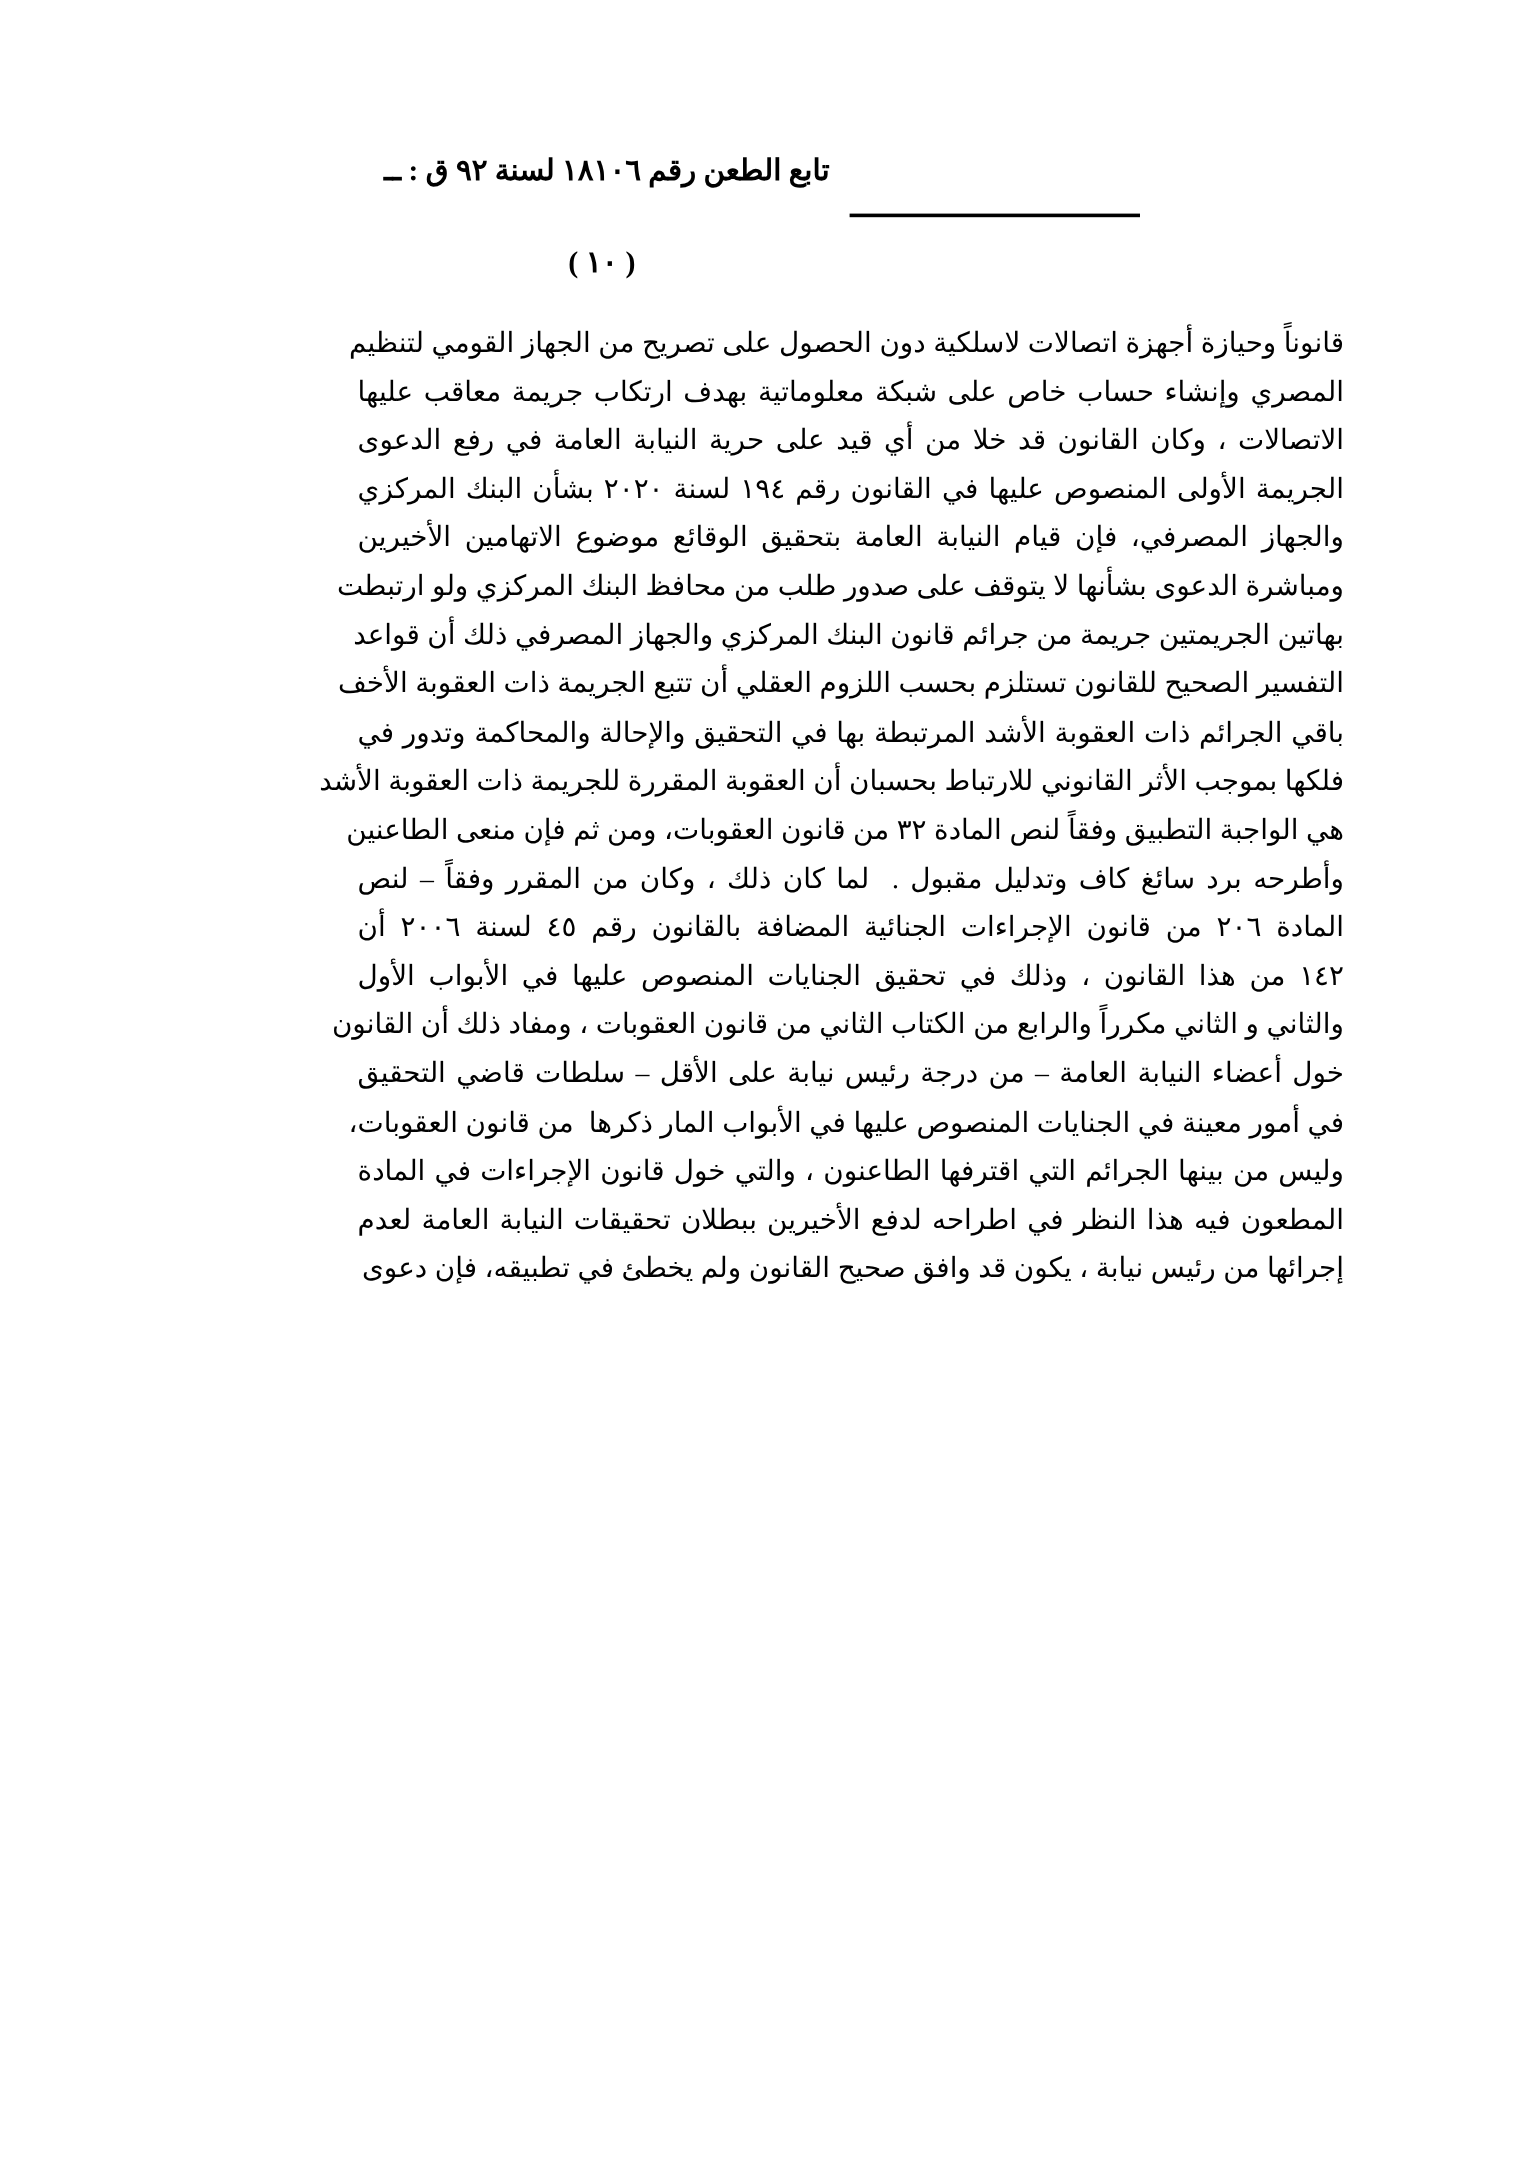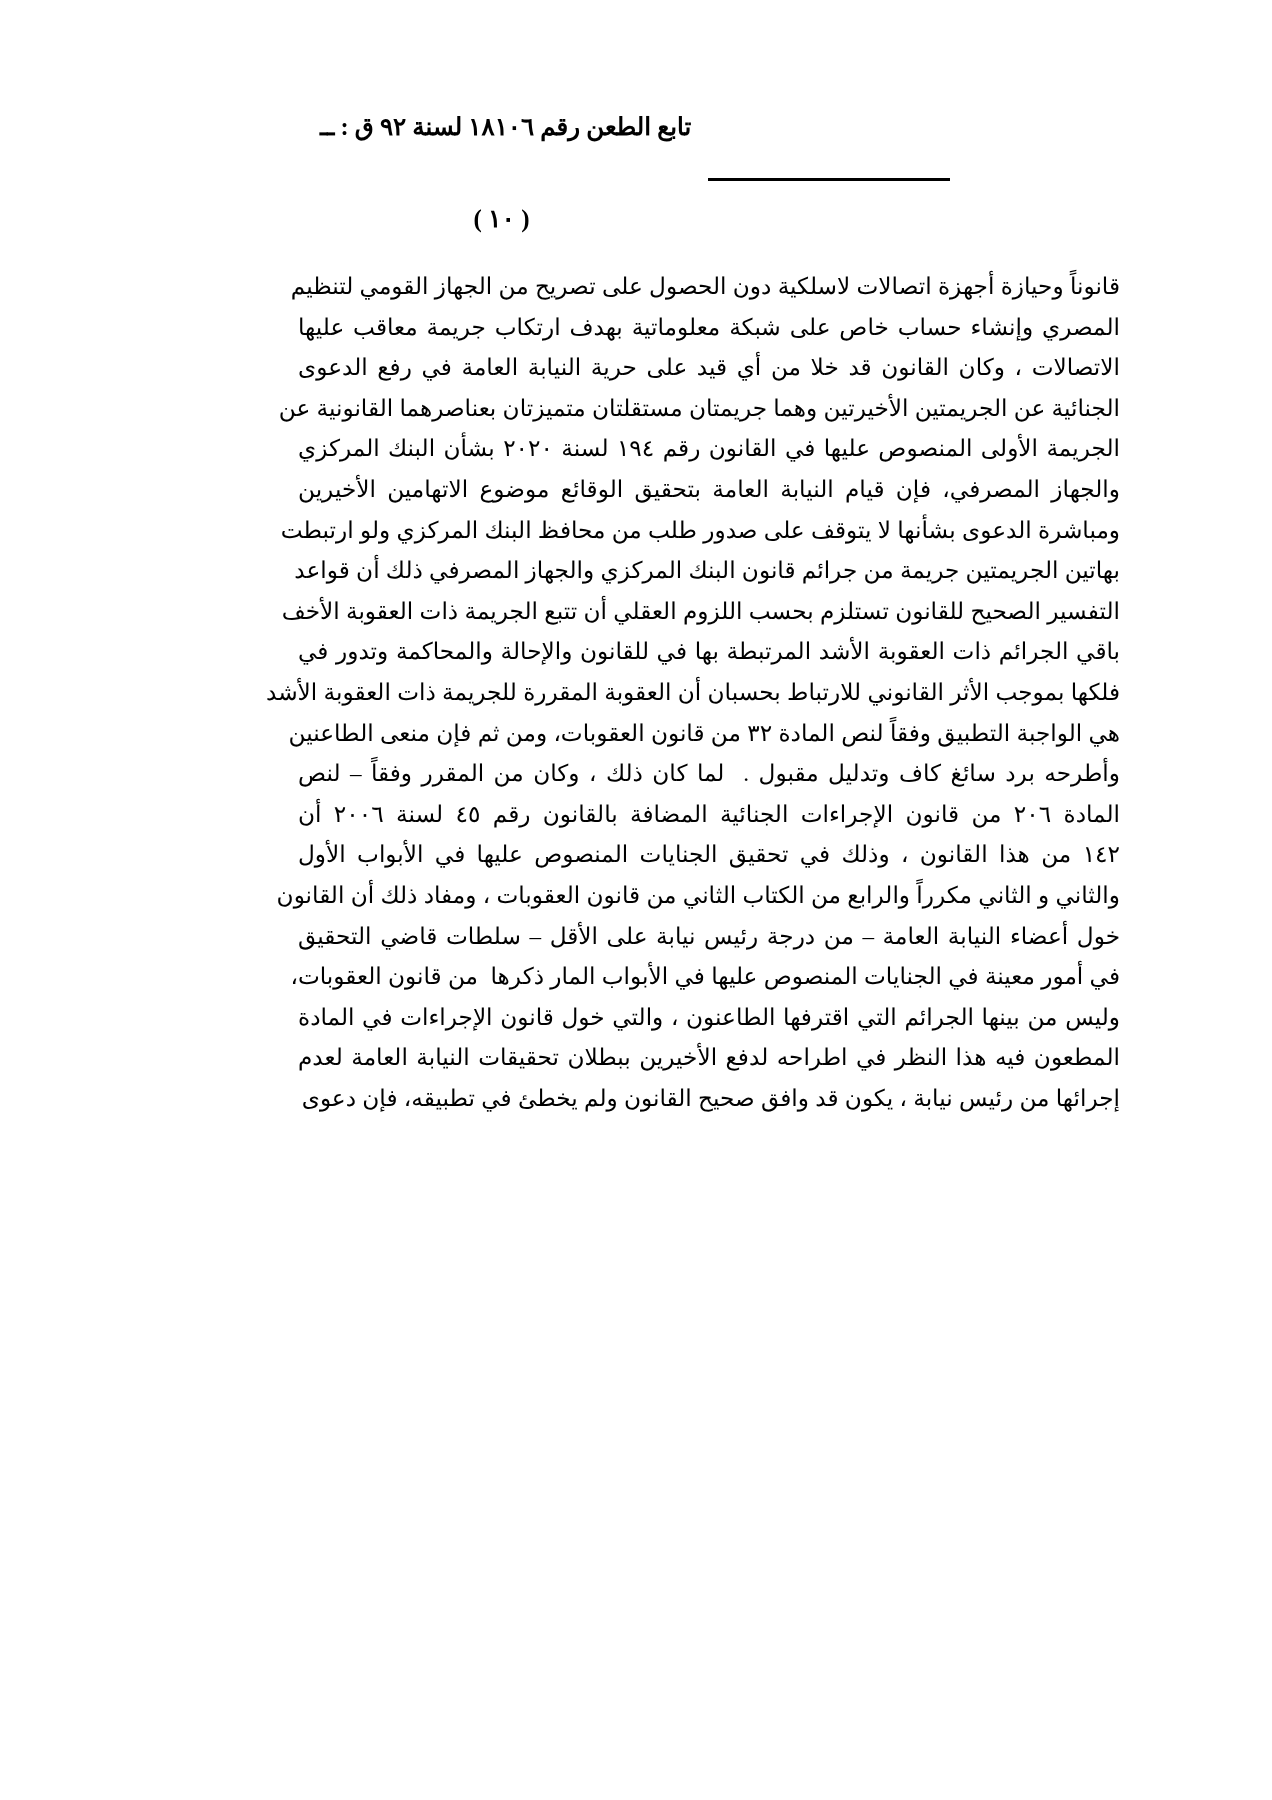--- a/index.html
+++ b/index.html
@@ -28,20 +28,21 @@
   }
   .header-line {
     direction: rtl;
     unicode-bidi: embed;
     font-size: 24.5px;
     font-weight: 700;
     letter-spacing: 0.2px;
     white-space: nowrap;
     text-align: left;
     line-height: 1.25;
+    margin-top: 16px;
   }
 
   .header-rule {
     position: absolute;
     top: 178px;
     right: 322px;
     width: 242px;
     height: 0;
     border-top: 3px solid #000000;
   }
@@ -103,27 +104,26 @@
 
   <div class="page-number">
     <span class="page-number-inner">( ١٠ )</span>
   </div>
 
   <div class="body-zone">
     <div class="body-par">
         <div class="ln">قانوناً وحيازة أجهزة اتصالات لاسلكية دون الحصول على تصريح من الجهاز القومي لتنظيم</div>
         <div class="ln">المصري وإنشاء حساب خاص على شبكة معلوماتية بهدف ارتكاب جريمة معاقب عليها</div>
         <div class="ln">الاتصالات ، وكان القانون قد خلا من أي قيد على حرية النيابة العامة في رفع الدعوى</div>
-        <div class="ln">الجنائية عن الجريمتين الأخيرتين وهما جريمتان مستقلتان متميزتان بعناصرهما القانونية عن</div>
         <div class="ln">الجريمة الأولى المنصوص عليها في القانون رقم ١٩٤ لسنة ٢٠٢٠ بشأن البنك المركزي</div>
         <div class="ln">والجهاز المصرفي، فإن قيام النيابة العامة بتحقيق الوقائع موضوع الاتهامين الأخيرين</div>
         <div class="ln">ومباشرة الدعوى بشأنها لا يتوقف على صدور طلب من محافظ البنك المركزي ولو ارتبطت</div>
         <div class="ln">بهاتين الجريمتين جريمة من جرائم قانون البنك المركزي والجهاز المصرفي ذلك أن قواعد</div>
         <div class="ln">التفسير الصحيح للقانون تستلزم بحسب اللزوم العقلي أن تتبع الجريمة ذات العقوبة الأخف</div>
-        <div class="ln">باقي الجرائم ذات العقوبة الأشد المرتبطة بها في للقانون والإحالة والمحاكمة وتدور في</div>
+        <div class="ln">باقي الجرائم ذات العقوبة الأشد المرتبطة بها في التحقيق والإحالة والمحاكمة وتدور في</div>
         <div class="ln">فلكها بموجب الأثر القانوني للارتباط بحسبان أن العقوبة المقررة للجريمة ذات العقوبة الأشد</div>
         <div class="ln">هي الواجبة التطبيق وفقاً لنص المادة ٣٢ من قانون العقوبات، ومن ثم فإن منعى الطاعنين</div>
         <div class="ln">وأطرحه برد سائغ كاف وتدليل مقبول .  لما كان ذلك ، وكان من المقرر وفقاً – لنص</div>
         <div class="ln">المادة ٢٠٦ من قانون الإجراءات الجنائية المضافة بالقانون رقم ٤٥ لسنة ٢٠٠٦ أن</div>
         <div class="ln">١٤٢ من هذا القانون ، وذلك في تحقيق الجنايات المنصوص عليها في الأبواب الأول</div>
         <div class="ln">والثاني و الثاني مكرراً والرابع من الكتاب الثاني من قانون العقوبات ، ومفاد ذلك أن القانون</div>
         <div class="ln">خول أعضاء النيابة العامة – من درجة رئيس نيابة على الأقل – سلطات قاضي التحقيق</div>
         <div class="ln">في أمور معينة في الجنايات المنصوص عليها في الأبواب المار ذكرها  من قانون العقوبات،</div>
         <div class="ln">وليس من بينها الجرائم التي اقترفها الطاعنون ، والتي خول قانون الإجراءات في المادة</div>
         <div class="ln">المطعون فيه هذا النظر في اطراحه لدفع الأخيرين ببطلان تحقيقات النيابة العامة لعدم</div>

